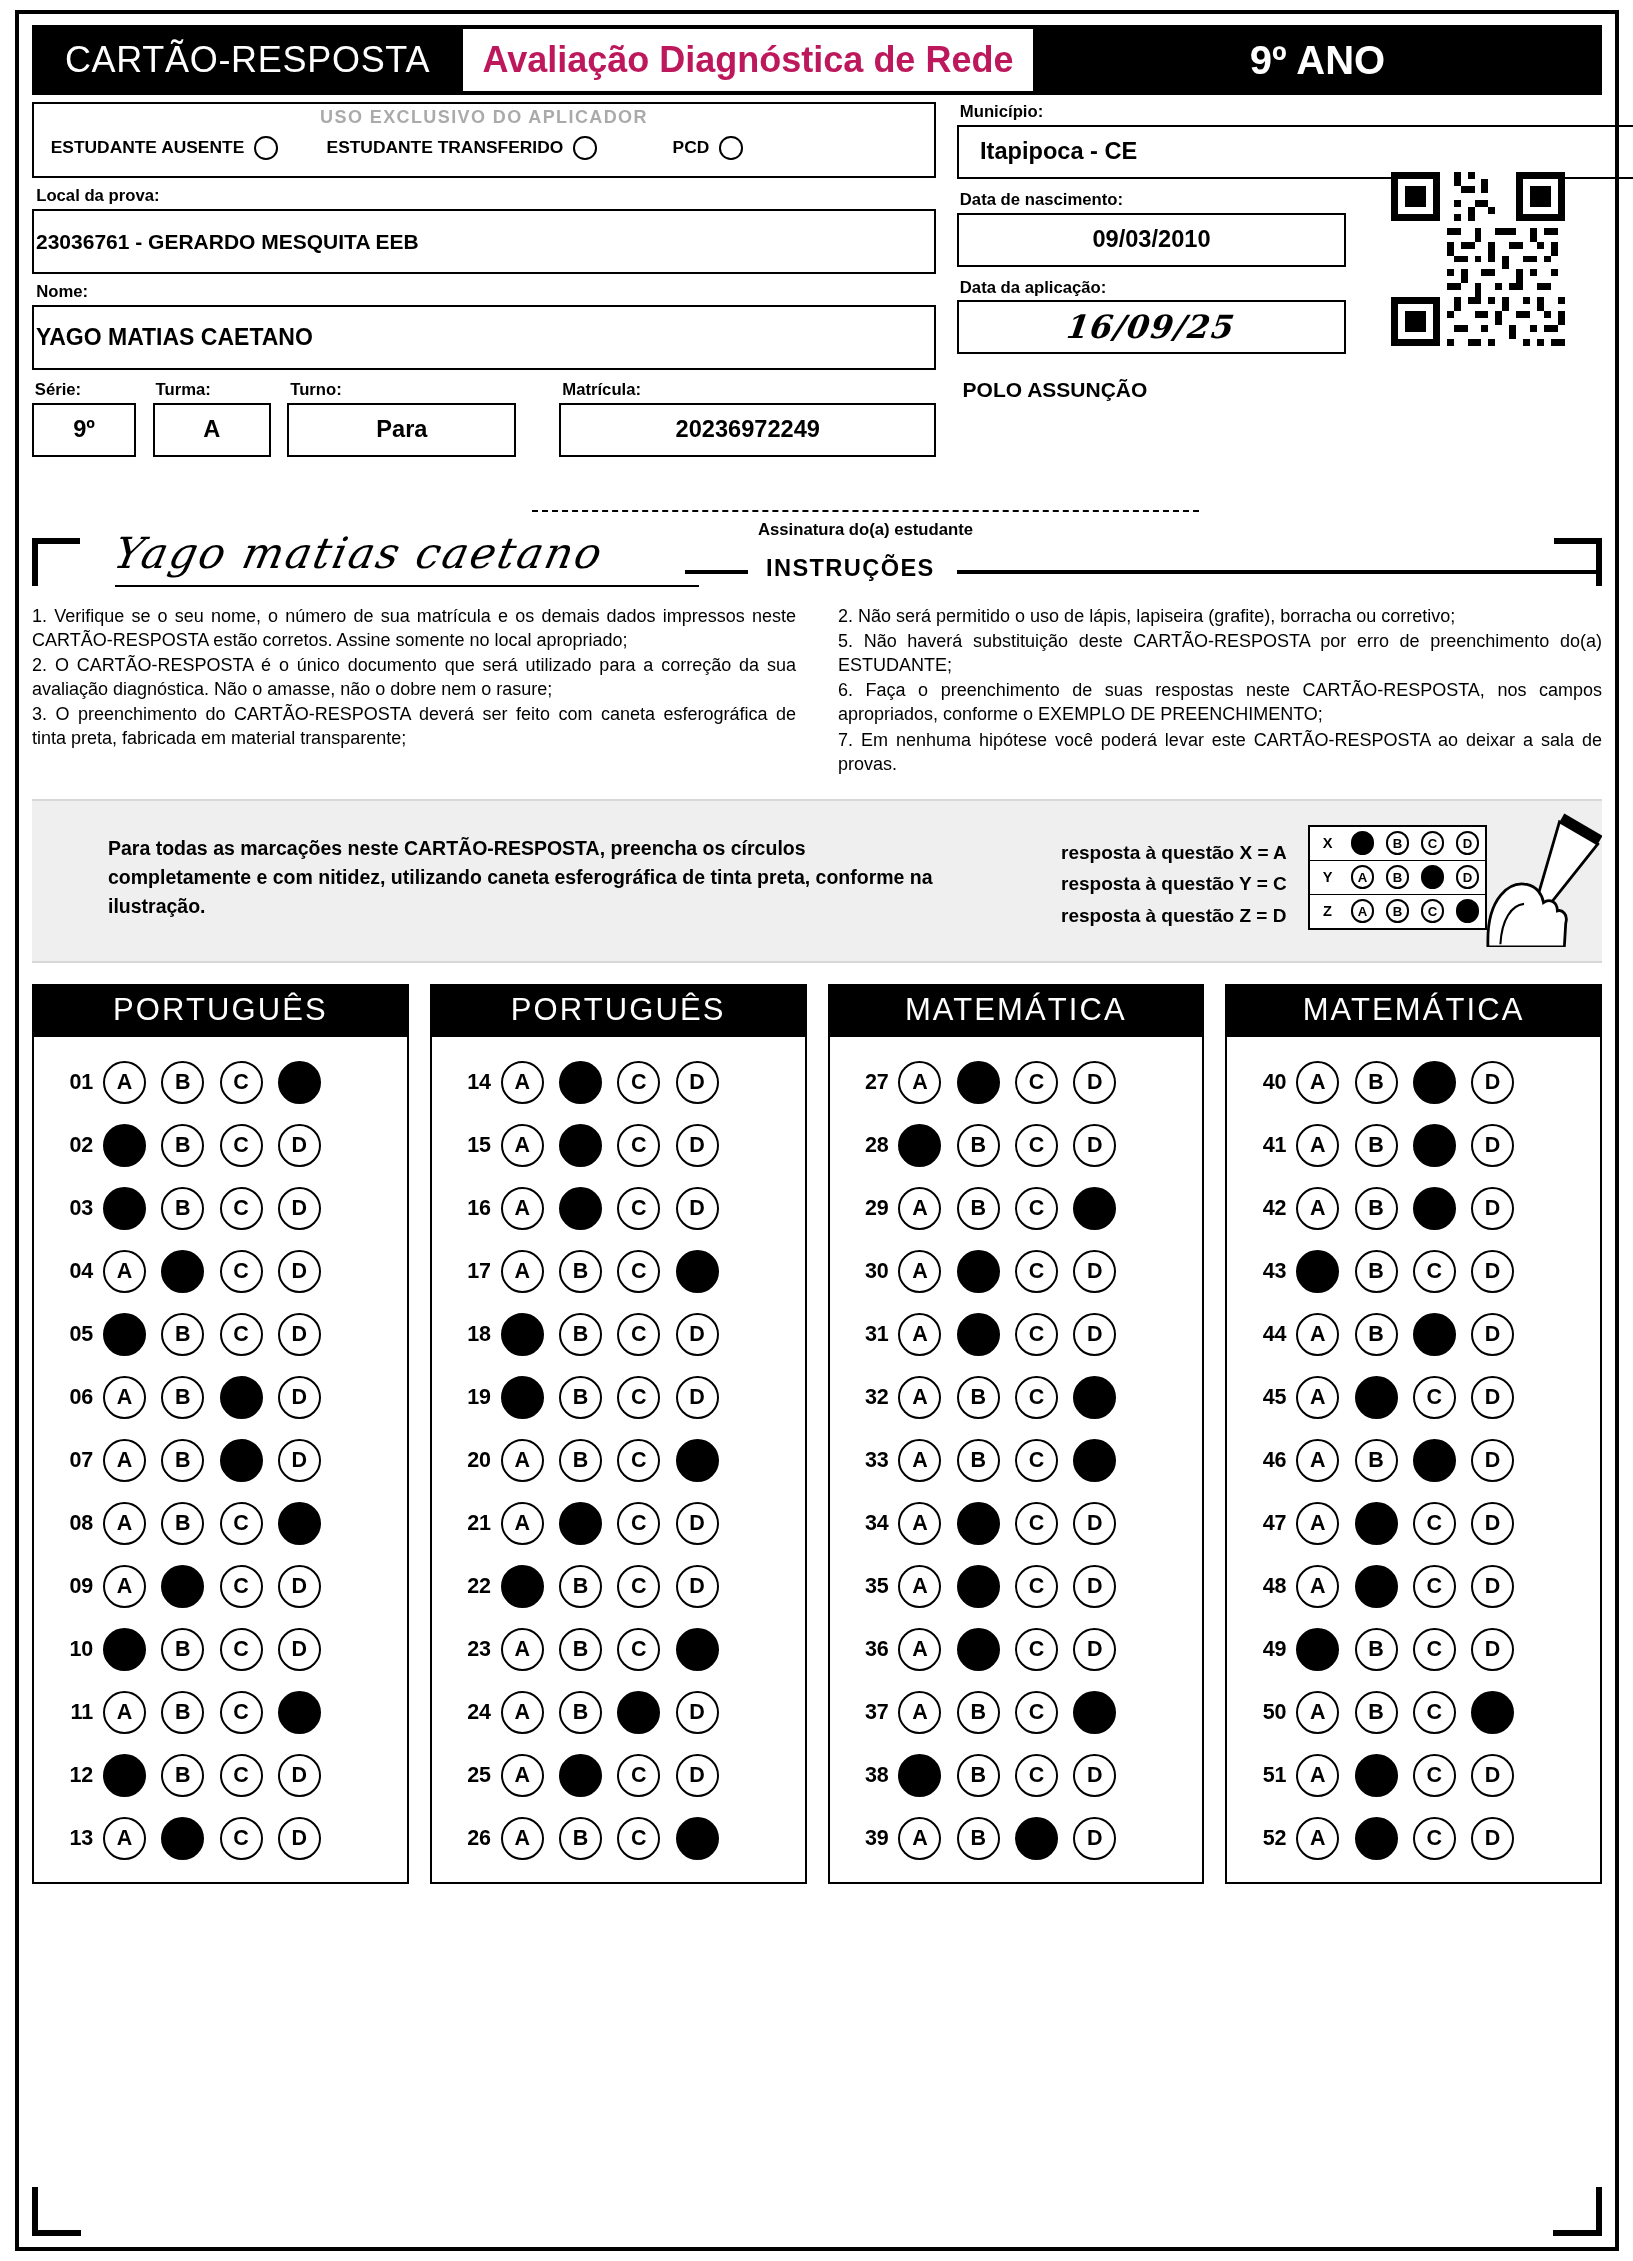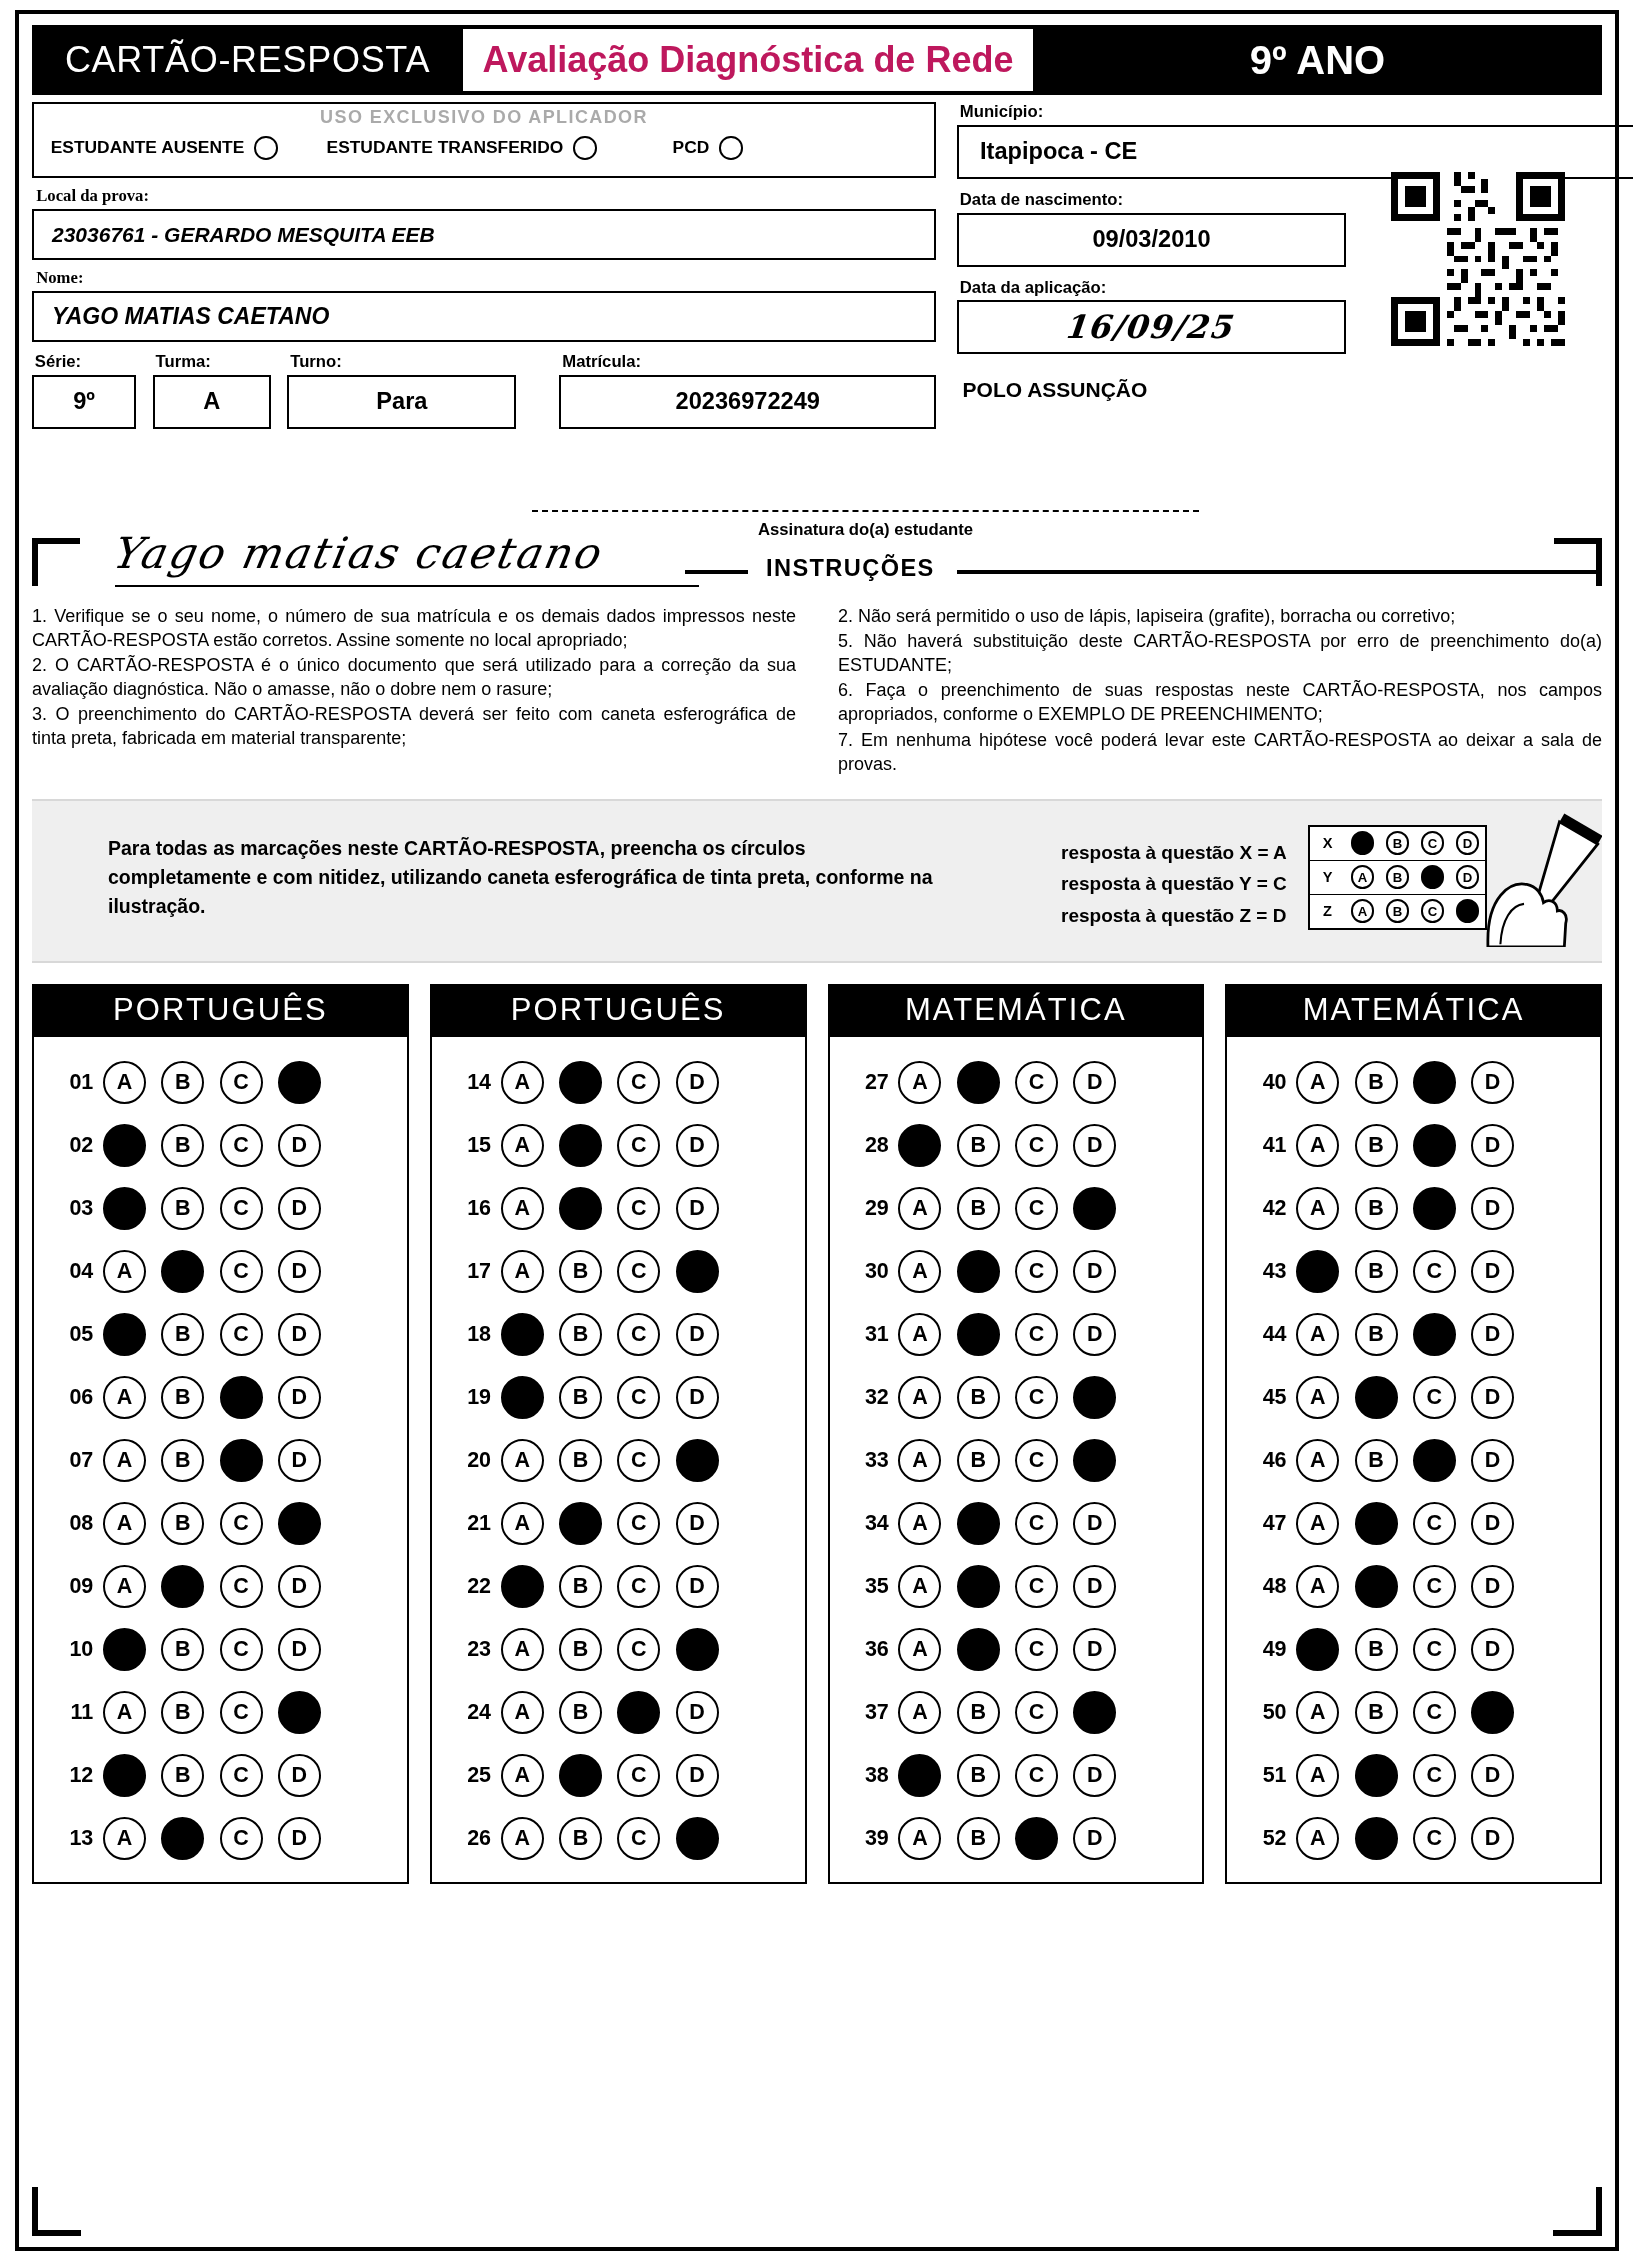--- a/index.html
+++ b/index.html
@@ -68,26 +68,26 @@
     padding:0 16.7px;
     box-sizing:border-box;
   }
   .absent-opt{display:flex;align-items:center;gap:9.7px;font-size:17.4px;font-weight:bold;}
   .o-circle{
     width:23.6px;height:23.6px;border:2.1px solid #000;border-radius:50%;
     box-sizing:border-box;
   }
   .sp1{flex:0 0 49px;} .sp2{flex:0 0 76px;}
 
-  .fld-label{font-size:16.7px;font-weight:bold;margin:8.3px 0 2.8px 4.2px;font-family:Liberation Serif, serif;}
+  .fld-label{font-size:16.7px;font-weight:bold;margin:8.3px 0 2.8px 4.2px;}
   .fld-box{
     border:2.1px solid #000;box-sizing:border-box;
-    height:51px;display:flex;align-items:center;
-    padding-left:18px;
-    font-size:21px;font-weight:bold;font-style:italic;
+    height:65px;display:flex;align-items:center;
+    padding-left:2px;
+    font-size:21px;font-weight:bold;
   }
   .fld-box.big{font-size:23px;}
 
   .row-small{display:flex;gap:16.7px;}
   .col-serie{width:104px;}
   .col-turma{width:118px;}
   .col-turno{width:229px;}
   .col-matricula{flex:1;margin-left:26.4px;}
 
   .r-label{font-size:16.7px;font-weight:bold;margin:0 0 2.8px 2.8px;}

